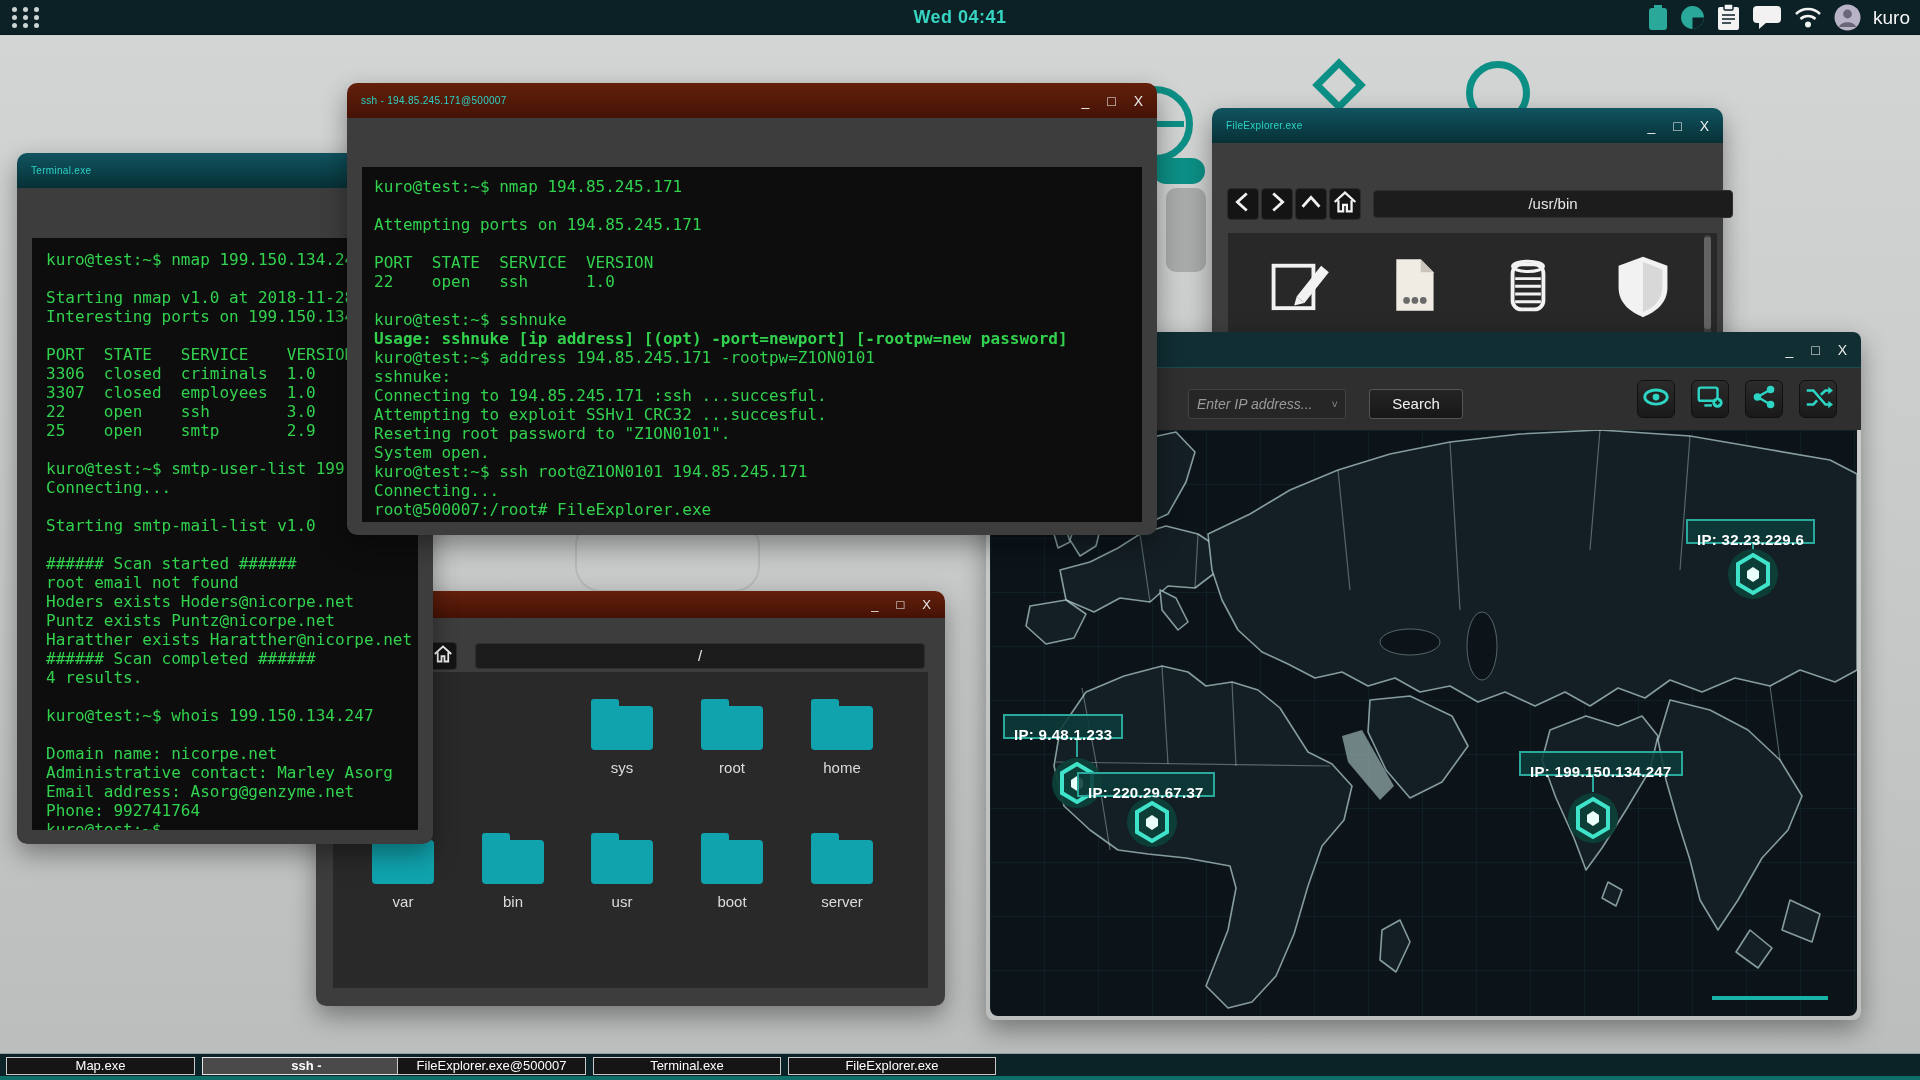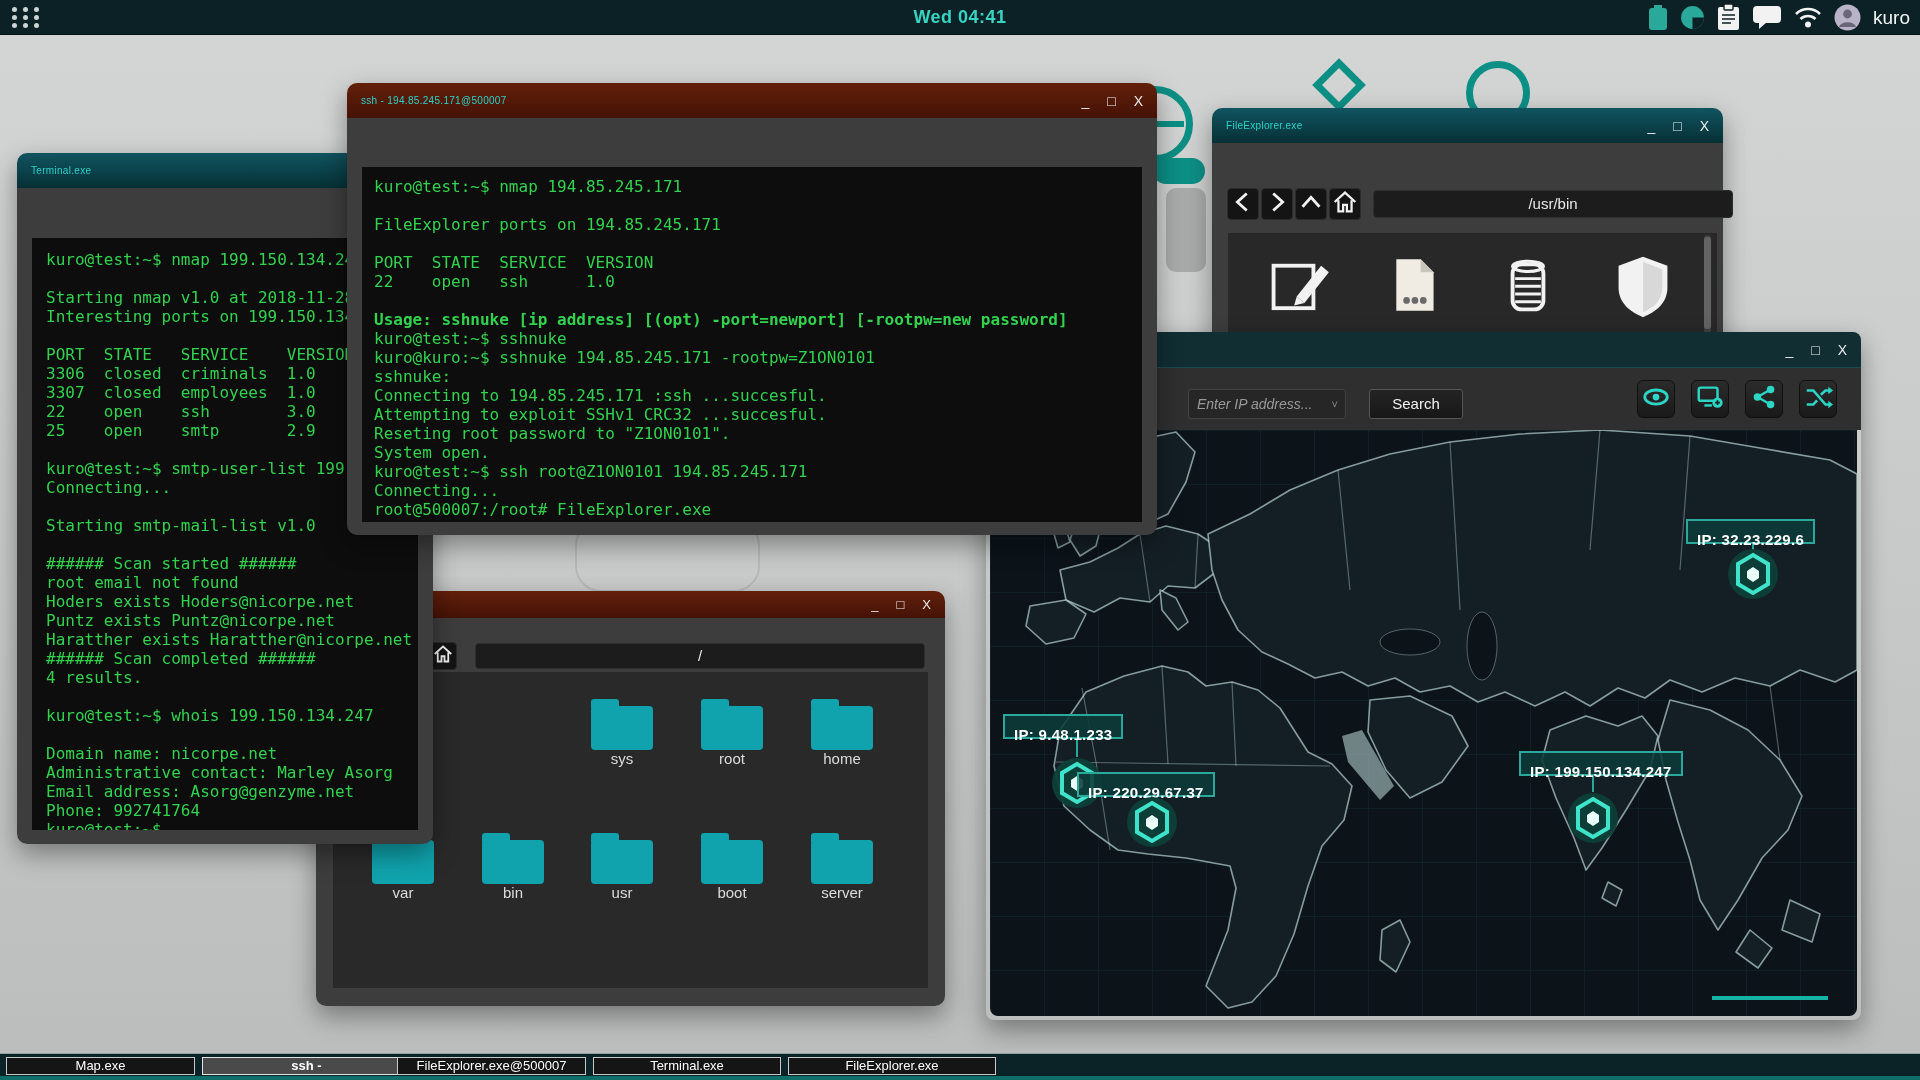--- a/index.html
+++ b/index.html
@@ -73,21 +73,21 @@
   .win-folder { left:316px; top:591px; width:629px; height:415px; z-index:4; }
   .win-folder .tbar { height:27px; }
   .win-folder .wbody { top:27px; }
   .fd-addr { left:159px; top:25px; width:450px; height:26px; line-height:24px; }
   .fd-nav { top:24px; width:28px; height:28px; }
   .fd-content { position:absolute; left:17px; top:54px; width:595px; height:316px; background:#292929; }
   .folder-item { position:absolute; width:90px; display:flex; flex-direction:column; align-items:center; }
   .folder-ico { width:62px; height:44px; background:#10a3ad; border-radius:4px; position:relative; }
   .folder-ico::before { content:""; position:absolute; top:-7px; left:0; width:28px; height:9px;
                         background:#10a3ad; border-radius:3px 3px 0 0; }
-  .folder-item .lbl { color:#dcdcdc; font-size:15px; }
+  .folder-item .lbl { margin-top:9px; color:#dcdcdc; font-size:15px; }
 
   
   .win-map { left:986px; top:332px; width:875px; height:688px; z-index:3; border-radius:8px; }
   .win-map .tbar { height:36px; border-radius:8px 8px 0 0; }
   .map-toolbar { position:absolute; left:0; top:36px; width:100%; height:62px; background:#2f2f2f; }
   .ip-input { position:absolute; left:202px; top:21px; width:158px; height:30px; background:#262626;
               border:1px solid #434343; border-radius:3px; color:#9a9a9a; font-style:italic; font-size:14px;
               line-height:28px; padding:0 8px; }
   .ip-input .chev { position:absolute; right:7px; top:0; font-style:normal; color:#8a8a8a; font-size:11px; }
   .search-btn { position:absolute; left:383px; top:21px; width:94px; height:30px; background:linear-gradient(#242424,#171717);
@@ -452,28 +452,28 @@
       <span class="ctrls">
         <span>_</span>
         <span>□</span>
         <span>X</span>
       </span>
     </div>
     <div class="wbody">
       <div class="termbox">
           <div class="ln">kuro@test:~$ nmap 194.85.245.171</div>
           <div class="ln">&nbsp;</div>
-          <div class="ln">FileExplorer ports on 194.85.245.171</div>
+          <div class="ln">Attempting ports on 194.85.245.171</div>
           <div class="ln">&nbsp;</div>
           <div class="ln">PORT  STATE  SERVICE  VERSION</div>
           <div class="ln">22    open   ssh      1.0</div>
           <div class="ln">&nbsp;</div>
+          <div class="ln">kuro@test:~$ sshnuke</div>
           <div class="ln b">Usage: sshnuke [ip address] [(opt) -port=newport] [-rootpw=new password]</div>
-          <div class="ln">kuro@test:~$ sshnuke</div>
-          <div class="ln">kuro@kuro:~$ sshnuke 194.85.245.171 -rootpw=Z1ON0101</div>
+          <div class="ln">kuro@test:~$ address 194.85.245.171 -rootpw=Z1ON0101</div>
           <div class="ln">sshnuke:</div>
           <div class="ln">Connecting to 194.85.245.171 :ssh ...succesful.</div>
           <div class="ln">Attempting to exploit SSHv1 CRC32 ...succesful.</div>
           <div class="ln">Reseting root password to "Z1ON0101".</div>
           <div class="ln">System open.</div>
           <div class="ln">kuro@test:~$ ssh root@Z1ON0101 194.85.245.171</div>
           <div class="ln">Connecting...</div>
           <div class="ln">root@500007:/root# FileExplorer.exe</div>
         </div>
     </div>

